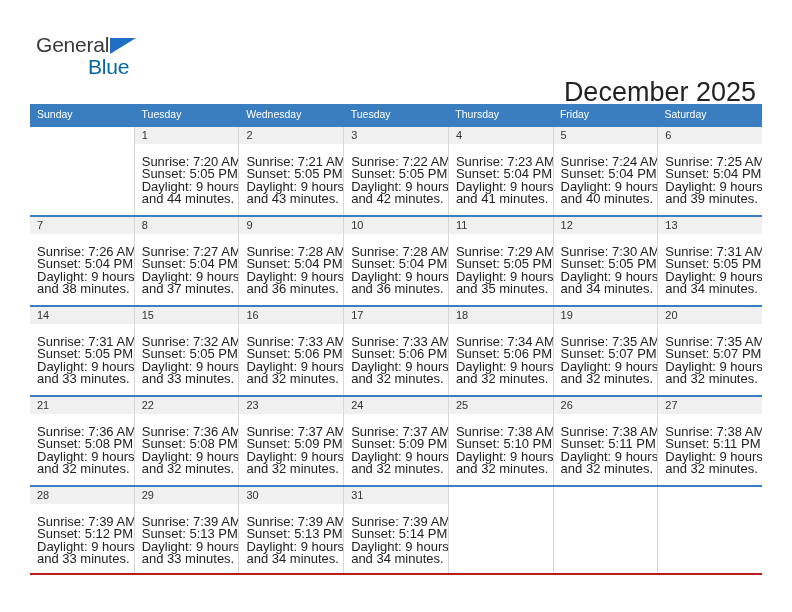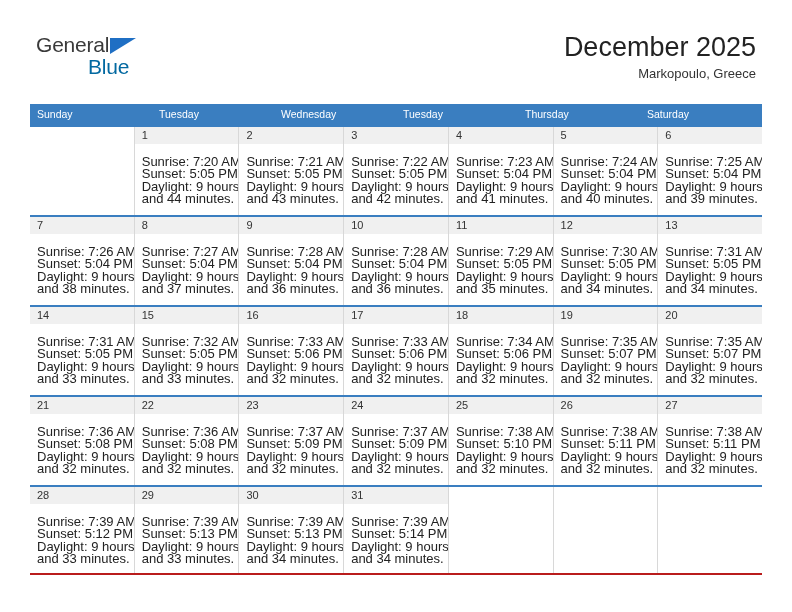--- a/index.html
+++ b/index.html
@@ -67,20 +67,21 @@
     position: absolute;
     right: 36px;
     top: 30px;
     text-align: right;
   }
   .cal-title {
     font-size: 27px;
     color: #222222;
     line-height: 34px;
     white-space: nowrap;
+    margin-top: 45px;
   }
   .cal-subtitle {
     font-size: 13px;
     color: #333333;
     line-height: 20px;
     white-space: nowrap;
   }
 
   
   .grid {
@@ -161,20 +162,21 @@
     </div>
   </div>
 
   <div class="grid">
     <div class="dow-row" id="dow-row">
         <div class="dow">Sunday</div>
         <div class="dow">Tuesday</div>
         <div class="dow">Wednesday</div>
         <div class="dow">Tuesday</div>
         <div class="dow">Thursday</div>
+        <div class="dow">Friday</div>
         <div class="dow">Saturday</div>
       </div>
     <div id="weeks-container">
         <div class="week">
           <div class="cell empty">
             <div class="daynum-band"></div>
           </div>
           <div class="cell">
             <div class="daynum-band">1</div>
             <div class="info">

